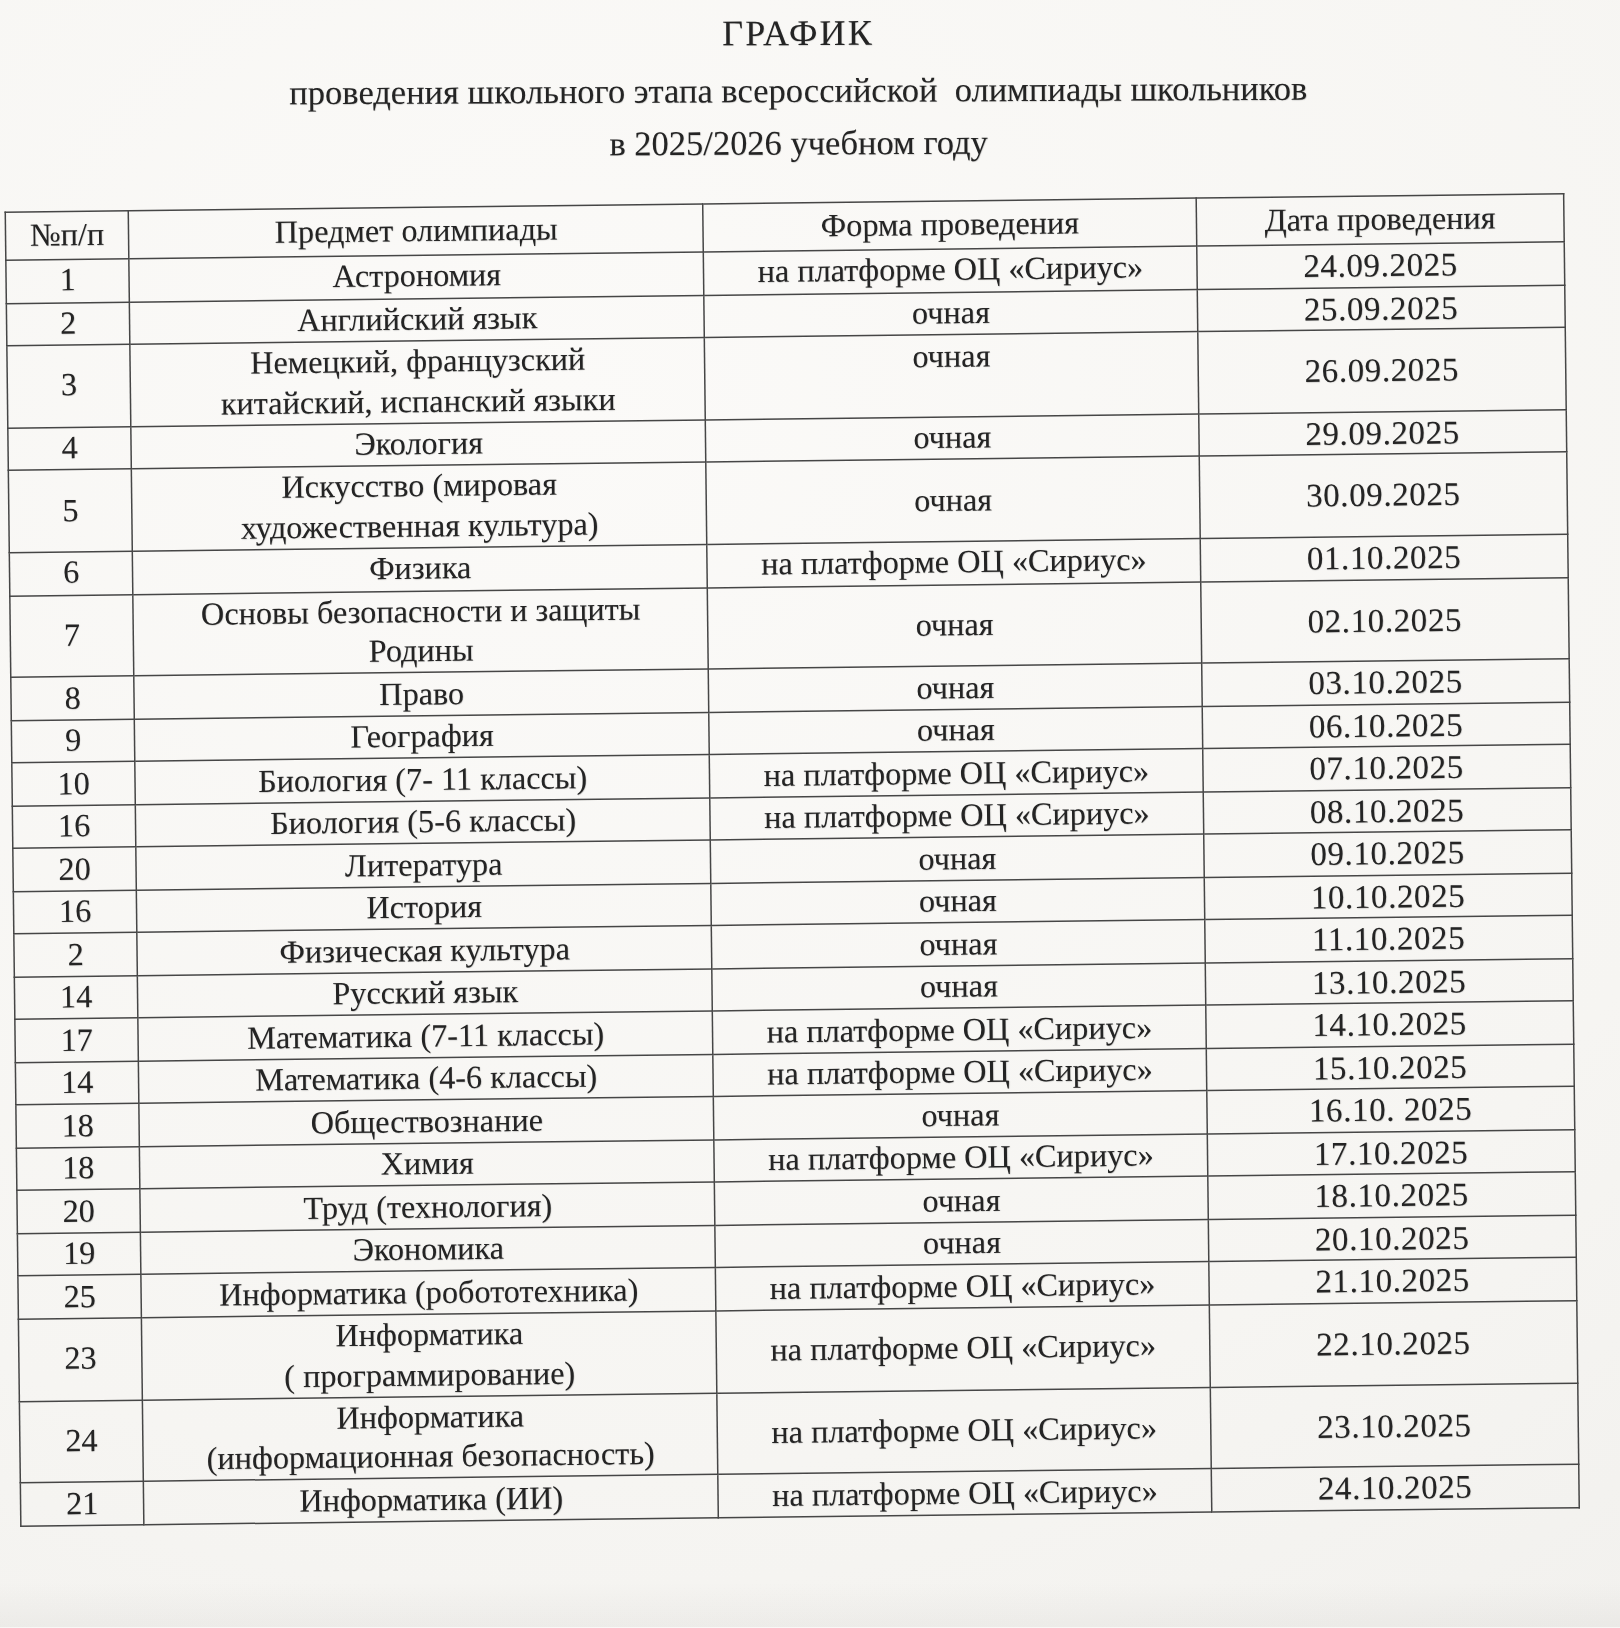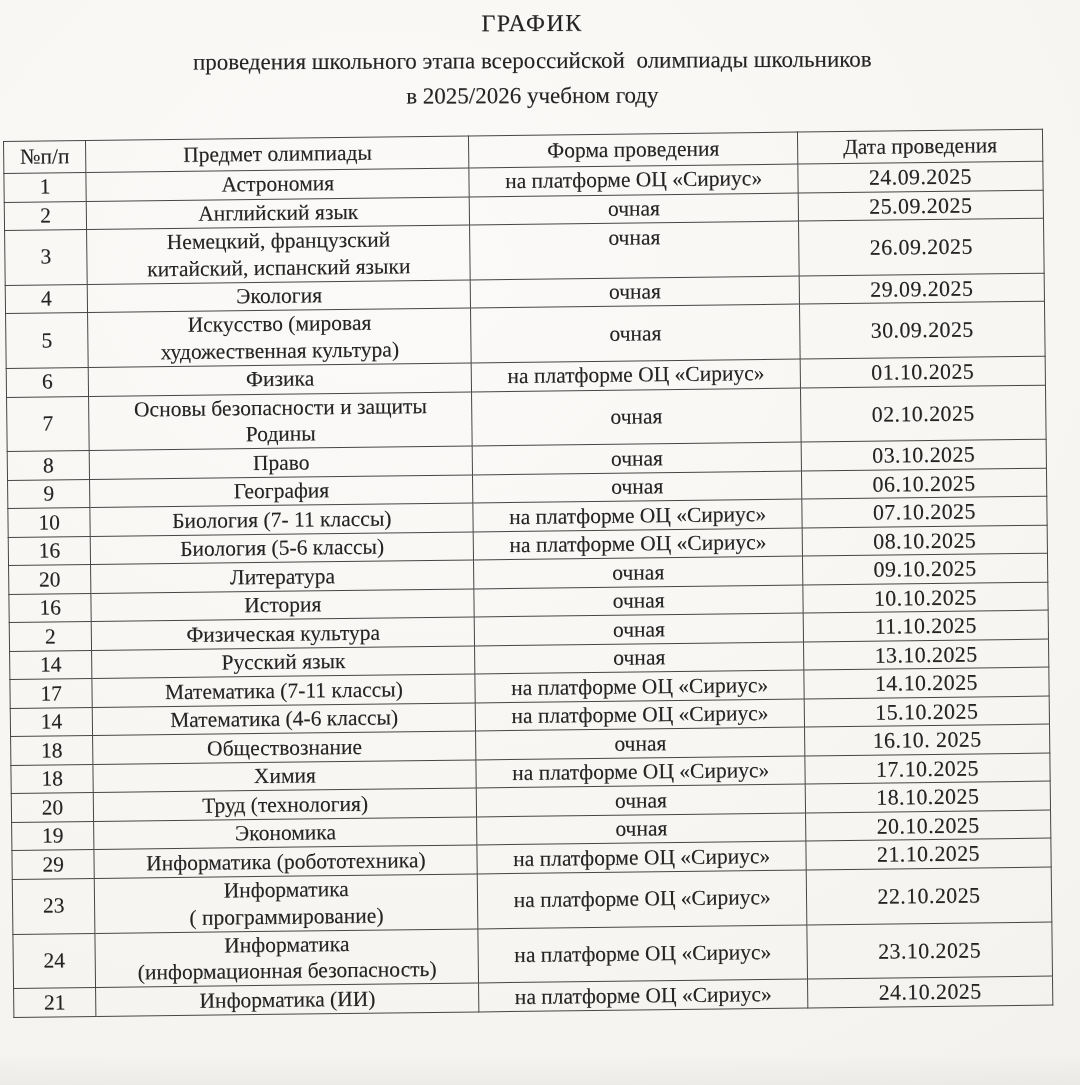--- a/index.html
+++ b/index.html
@@ -250,21 +250,21 @@
             <td class="col-form">очная</td>
             <td class="col-date">18.10.2025</td>
           </tr>
           <tr>
             <td class="col-num">19</td>
             <td class="col-subject">Экономика</td>
             <td class="col-form">очная</td>
             <td class="col-date">20.10.2025</td>
           </tr>
           <tr>
-            <td class="col-num">29</td>
+            <td class="col-num">25</td>
             <td class="col-subject">Информатика (робототехника)</td>
             <td class="col-form">на платформе ОЦ «Сириус»</td>
             <td class="col-date">21.10.2025</td>
           </tr>
           <tr>
             <td class="col-num">23</td>
             <td class="col-subject">Информатика
 ( программирование)</td>
             <td class="col-form">на платформе ОЦ «Сириус»</td>
             <td class="col-date">22.10.2025</td>

